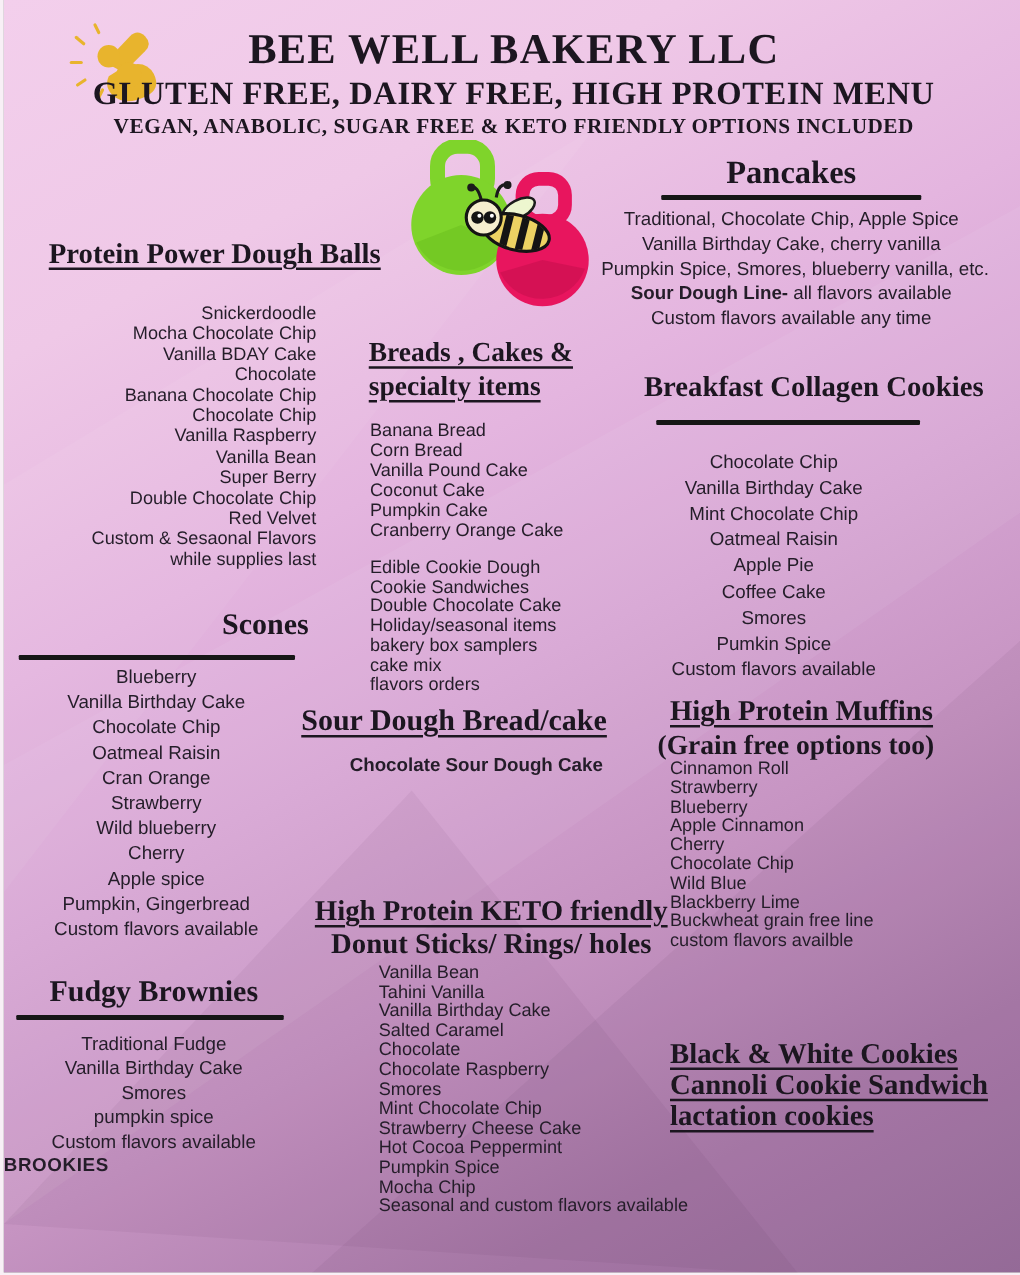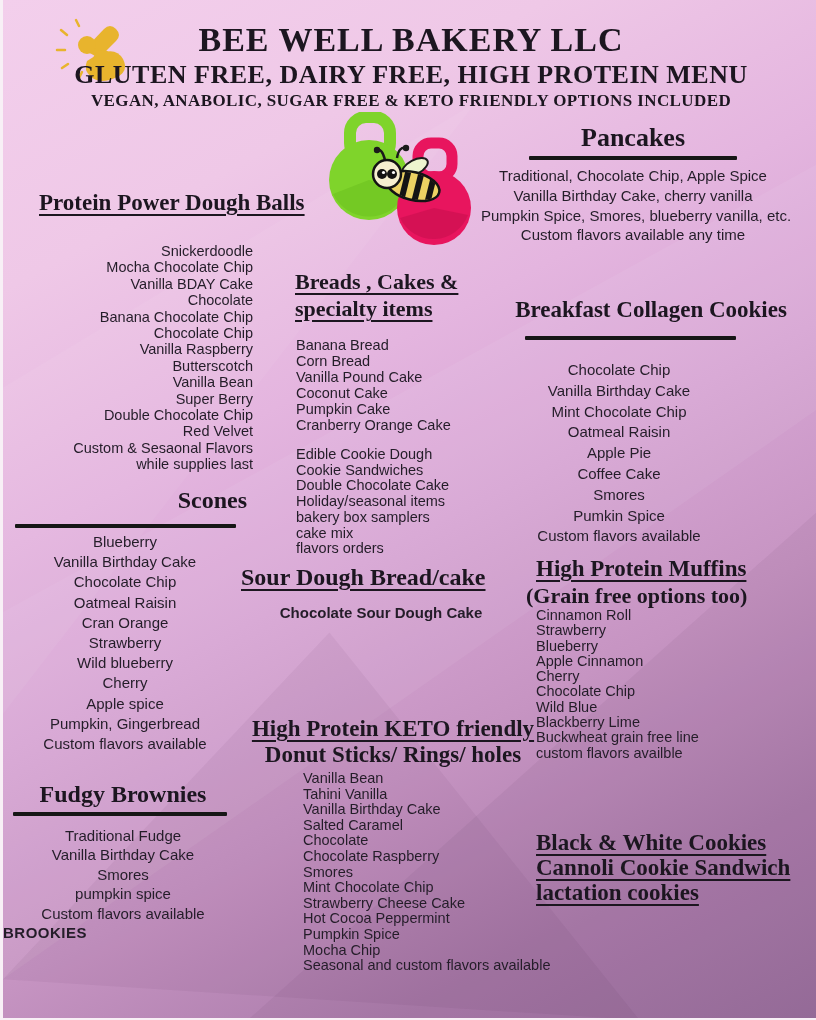--- a/index.html
+++ b/index.html
@@ -132,21 +132,20 @@
 
   <div class="abs h-serif u db-title">Protein Power Dough Balls</div>
   <div class="abs menu-list db-list">
       <div>Snickerdoodle</div>
       <div>Mocha Chocolate Chip</div>
       <div>Vanilla BDAY Cake</div>
       <div>Chocolate</div>
       <div>Banana Chocolate Chip</div>
       <div>Chocolate Chip</div>
       <div>Vanilla Raspberry</div>
-      <div>Butterscotch</div>
       <div>Vanilla Bean</div>
       <div>Super Berry</div>
       <div>Double Chocolate Chip</div>
       <div>Red Velvet</div>
       <div>Custom &amp; Sesaonal Flavors</div>
       <div>while supplies last</div>
     </div>
 
   <div class="abs h-serif sc-title">Scones</div>
   <div class="abs bar sc-bar"></div>
@@ -221,20 +220,21 @@
     </div>
 
   <div class="abs pc-sec">
     <div class="h-serif pc-title">Pancakes</div>
     <div class="bar pc-bar"></div>
     <div class="menu-list pc-list">
         <div>Traditional, Chocolate Chip, Apple Spice</div>
         <div>Vanilla Birthday Cake, cherry vanilla</div>
         <div>Pumpkin Spice, Smores, blueberry vanilla, etc.</div>
       </div>
+    <div class="pc-line"><b>Sour Dough Line-</b><span> all flavors available</span></div>
     <div class="pc-line">Custom flavors available any time</div>
   </div>
 
   <div class="abs h-serif cc-title">Breakfast Collagen Cookies</div>
   <div class="abs bar cc-bar"></div>
   <div class="abs menu-list cc-list">
       <div>Chocolate Chip</div>
       <div>Vanilla Birthday Cake</div>
       <div>Mint Chocolate Chip</div>
       <div>Oatmeal Raisin</div>

